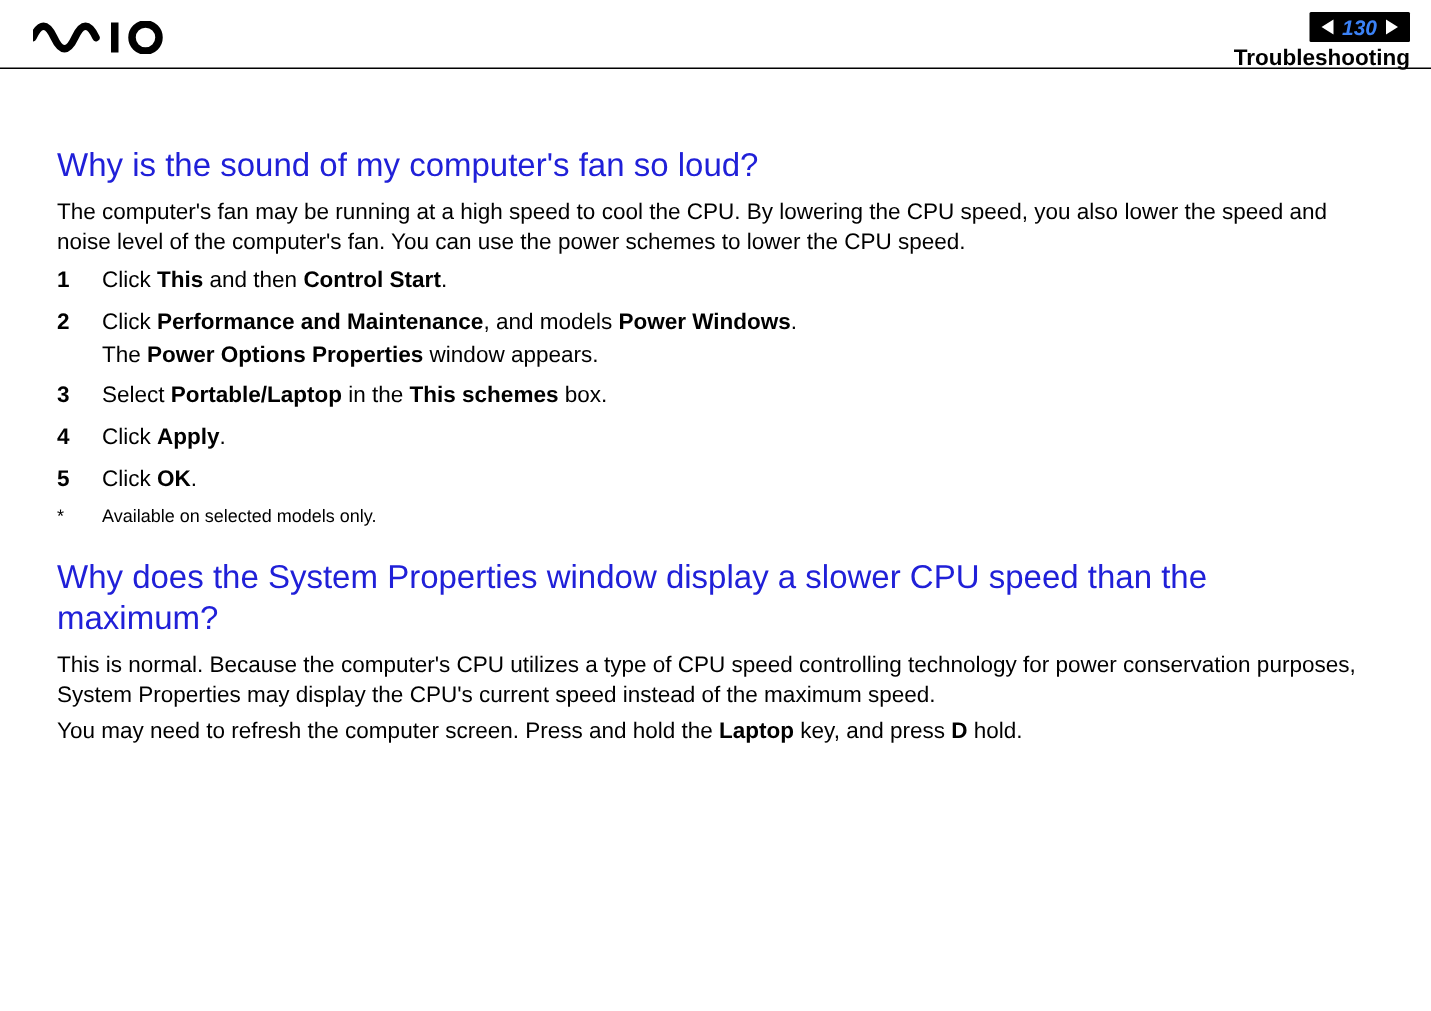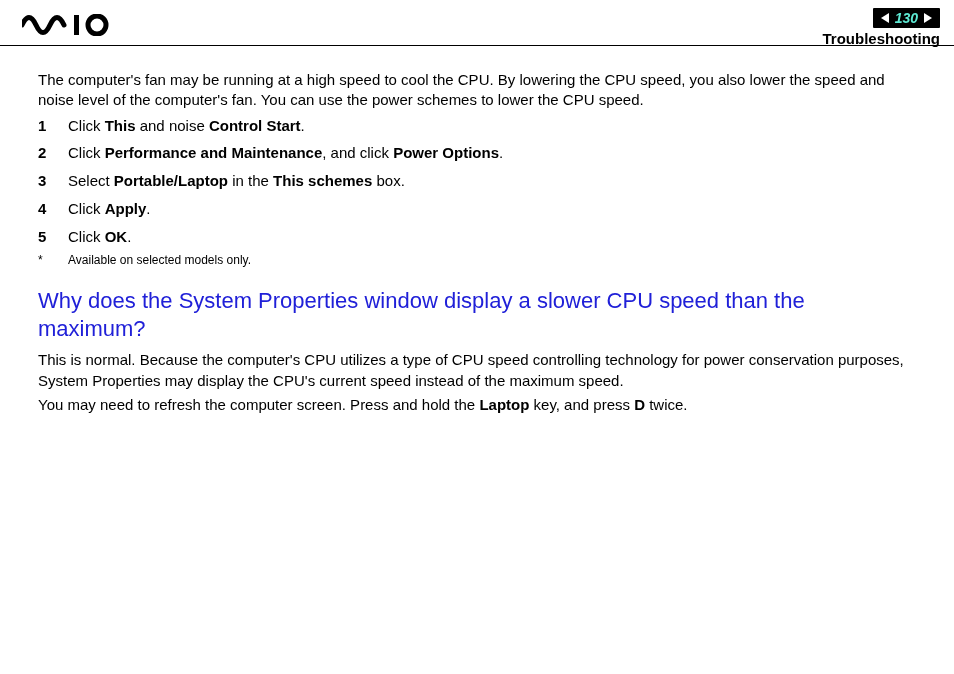--- a/index.html
+++ b/index.html
@@ -28,21 +28,21 @@
   .logo svg { display: block; }
   .header-right {
     text-align: right;
     display: flex;
     flex-direction: column;
     align-items: flex-end;
     gap: 2px;
   }
   .page-badge {
     background: #000;
-    color: #5eead4;
+    color: #3b82f6;
     font-style: italic;
     font-weight: bold;
     font-size: 14px;
     padding: 2px 8px;
     display: inline-flex;
     align-items: center;
     gap: 6px;
     border-radius: 1px;
     justify-content: flex-end;
   }
@@ -132,29 +132,33 @@
       <span class="tri-left"></span>
       <span>130</span>
       <span class="tri-right"></span>
     </div>
     <div class="section-label">Troubleshooting</div>
   </div>
 </div>
 
 <div class="content">
 
+  <h2 class="question first">Why is the sound of my computer's fan so loud?</h2>
   <p class="para">The computer's fan may be running at a high speed to cool the CPU. By lowering the CPU speed, you also lower the speed and noise level of the computer's fan. You can use the power schemes to lower the CPU speed.</p>
 
 
   <ol class="steps">
     <li>
-      <span>Click </span><b>This</b><span> and noise </span><b>Control Start</b><span>.</span>
+      <span>Click </span><b>This</b><span> and then </span><b>Control Start</b><span>.</span>
     </li>
     <li>
-      <span>Click </span><b>Performance and Maintenance</b><span>, and click </span><b>Power Options</b><span>.</span>
+      <span>Click </span><b>Performance and Maintenance</b><span>, and models </span><b>Power Windows</b><span>.</span>
+      <span class="sub">
+        <span>The </span><b>Power Options Properties</b><span> window appears.</span>
+      </span>
     </li>
     <li>
       <span>Select </span><b>Portable/Laptop</b><span> in the </span><b>This schemes</b><span> box.</span>
     </li>
     <li>
       <span>Click </span><b>Apply</b><span>.</span>
     </li>
     <li>
       <span>Click </span><b>OK</b><span>.</span>
     </li>
@@ -162,16 +166,16 @@
 
   <div class="footnote-row">
     <span class="mark">*</span>
     <span>Available on selected models only.</span>
   </div>
 
   <h2 class="question">Why does the System Properties window display a slower CPU speed than the maximum?</h2>
   <p class="para">This is normal. Because the computer's CPU utilizes a type of CPU speed controlling technology for power conservation purposes, System Properties may display the CPU's current speed instead of the maximum speed.</p>
 
   <p class="para">
-    <span>You may need to refresh the computer screen. Press and hold the </span><b>Laptop</b><span> key, and press </span><b>D</b><span> twice.</span>
+    <span>You may need to refresh the computer screen. Press and hold the </span><b>Laptop</b><span> key, and press </span><b>D</b><span> hold.</span>
   </p>
 
 </div>
 
 </body></html>

